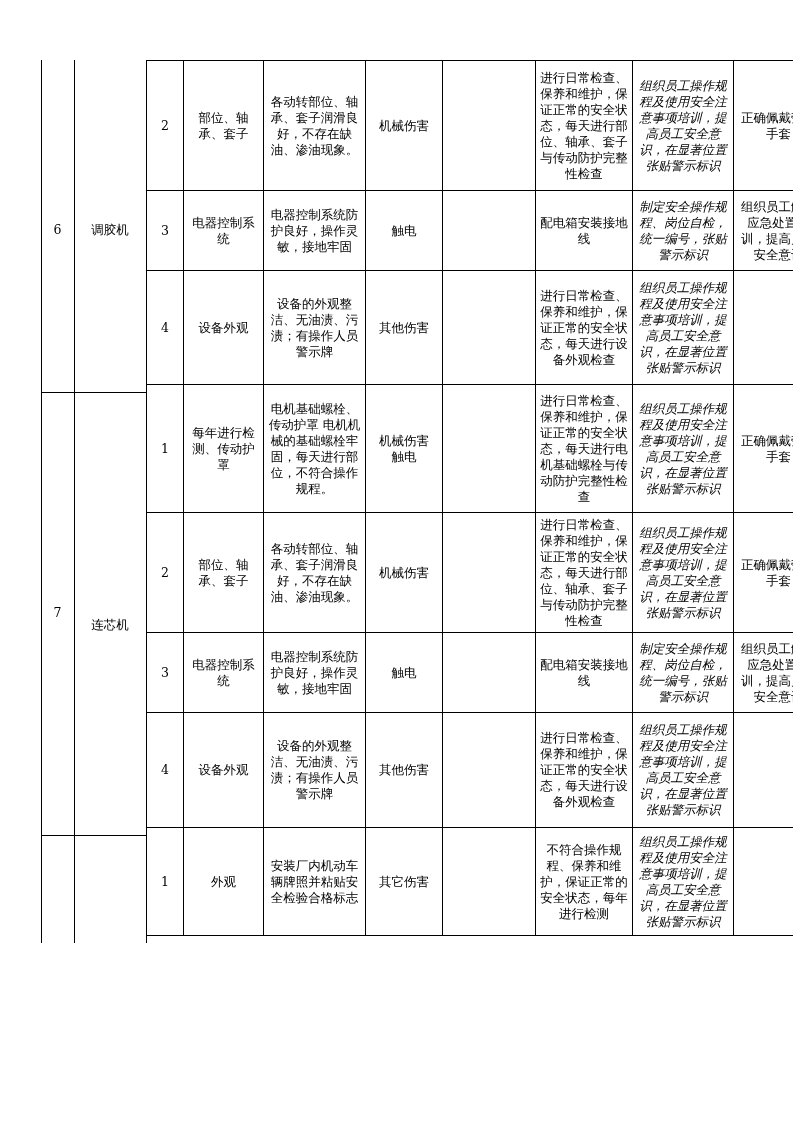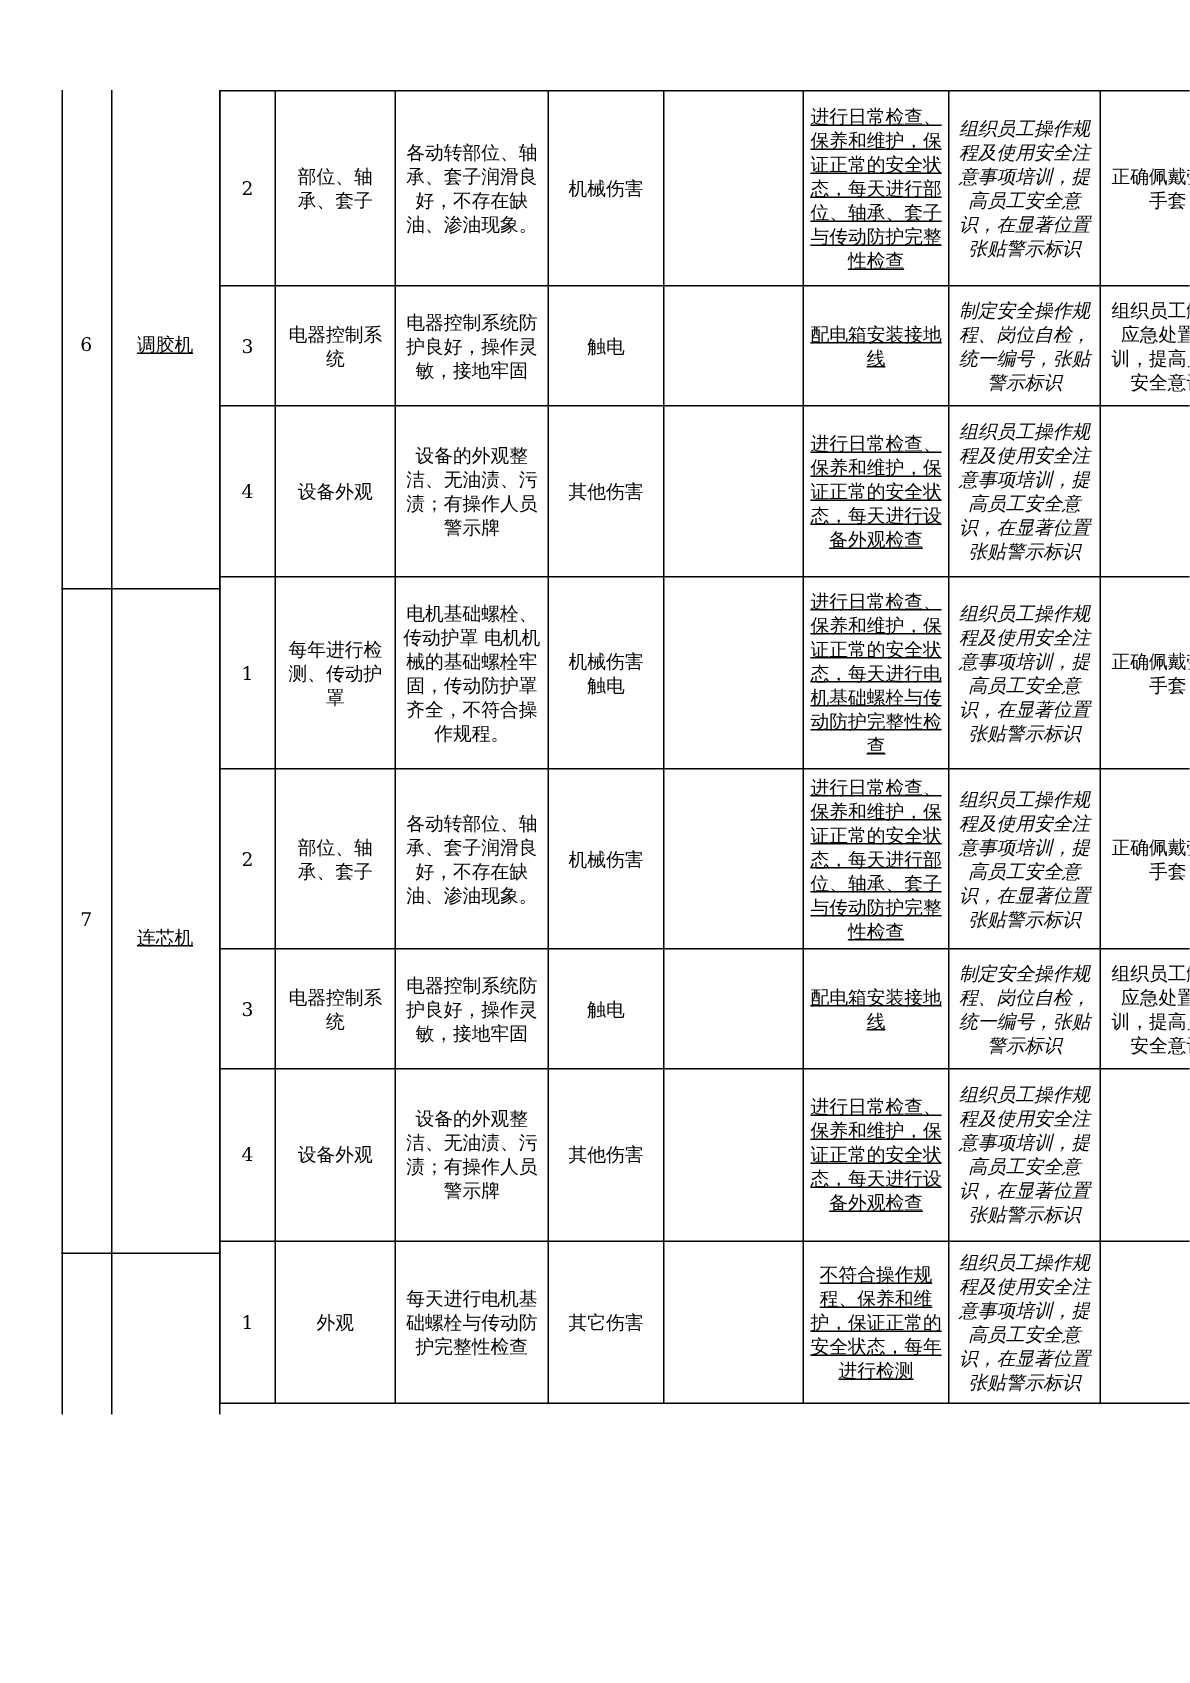--- a/index.html
+++ b/index.html
@@ -51,21 +51,21 @@
   .spine-cell {
     position: absolute;
     display: flex;
     align-items: center;
     justify-content: center;
     font-size: 12.5px;
     line-height: 1.35;
     text-align: center;
   }
   .spine-cell.idx { left: 0px;  width: 33px; }
-  .spine-cell.nam { left: 33px; width: 72px; text-decoration: underline; }
+  .spine-cell.nam { left: 33px; width: 72px; }
 
   
   table.grid {
     position: absolute;
     left: 146px;
     top: 60px;
     border-collapse: collapse;
     table-layout: fixed;
     width: 621px;
   }
@@ -76,21 +76,21 @@
     font-size: 12.5px;
     line-height: 1.28;
     padding: 2px 3px;
     word-break: break-all;
   }
   td.c-no    { width: 30px; }
   td.c-item  { width: 73px; }
   td.c-std   { width: 95px; }
   td.c-haz   { width: 70px; }
   td.c-eng   { width: 86px; }
-  td.c-ctl   { width: 90px; text-decoration: underline; }
+  td.c-ctl   { width: 90px; }
   td.c-mgmt  { width: 94px; font-style: italic; }
   td.c-ppe   { width: 83px; }
   td.num     { font-family: "DejaVu Serif", "Liberation Serif", serif; }
   .cell-text { display: block; white-space: pre-line; }
 </style>
 </head>
 <body>
 
 <div class="page">
 
@@ -191,21 +191,21 @@
           </td>
         </tr>
         <tr style="height: 128px;">
           <td class="c-no num">
             <span class="cell-text">1</span>
           </td>
           <td class="c-item">
             <span class="cell-text">每年进行检测、传动护罩</span>
           </td>
           <td class="c-std">
-            <span class="cell-text">电机基础螺栓、传动护罩 电机机械的基础螺栓牢固，传动防护罩齐全，不符合操作规程。</span>
+            <span class="cell-text">电机基础螺栓、传动护罩 电机机械的基础螺栓牢固，每天进行部位，不符合操作规程。</span>
           </td>
           <td class="c-haz">
             <span class="cell-text">机械伤害
 触电</span>
           </td>
           <td class="c-eng">
             <span class="cell-text"></span>
           </td>
           <td class="c-ctl">
             <span class="cell-text">进行日常检查、保养和维护，保证正常的安全状态，每天进行电机基础螺栓与传动防护完整性检查</span>
@@ -296,21 +296,21 @@
           </td>
         </tr>
         <tr style="height: 108px;">
           <td class="c-no num">
             <span class="cell-text">1</span>
           </td>
           <td class="c-item">
             <span class="cell-text">外观</span>
           </td>
           <td class="c-std">
-            <span class="cell-text">每天进行电机基础螺栓与传动防护完整性检查</span>
+            <span class="cell-text">安装厂内机动车辆牌照并粘贴安全检验合格标志</span>
           </td>
           <td class="c-haz">
             <span class="cell-text">其它伤害</span>
           </td>
           <td class="c-eng">
             <span class="cell-text"></span>
           </td>
           <td class="c-ctl">
             <span class="cell-text">不符合操作规程、保养和维护，保证正常的安全状态，每年进行检测</span>
           </td>

